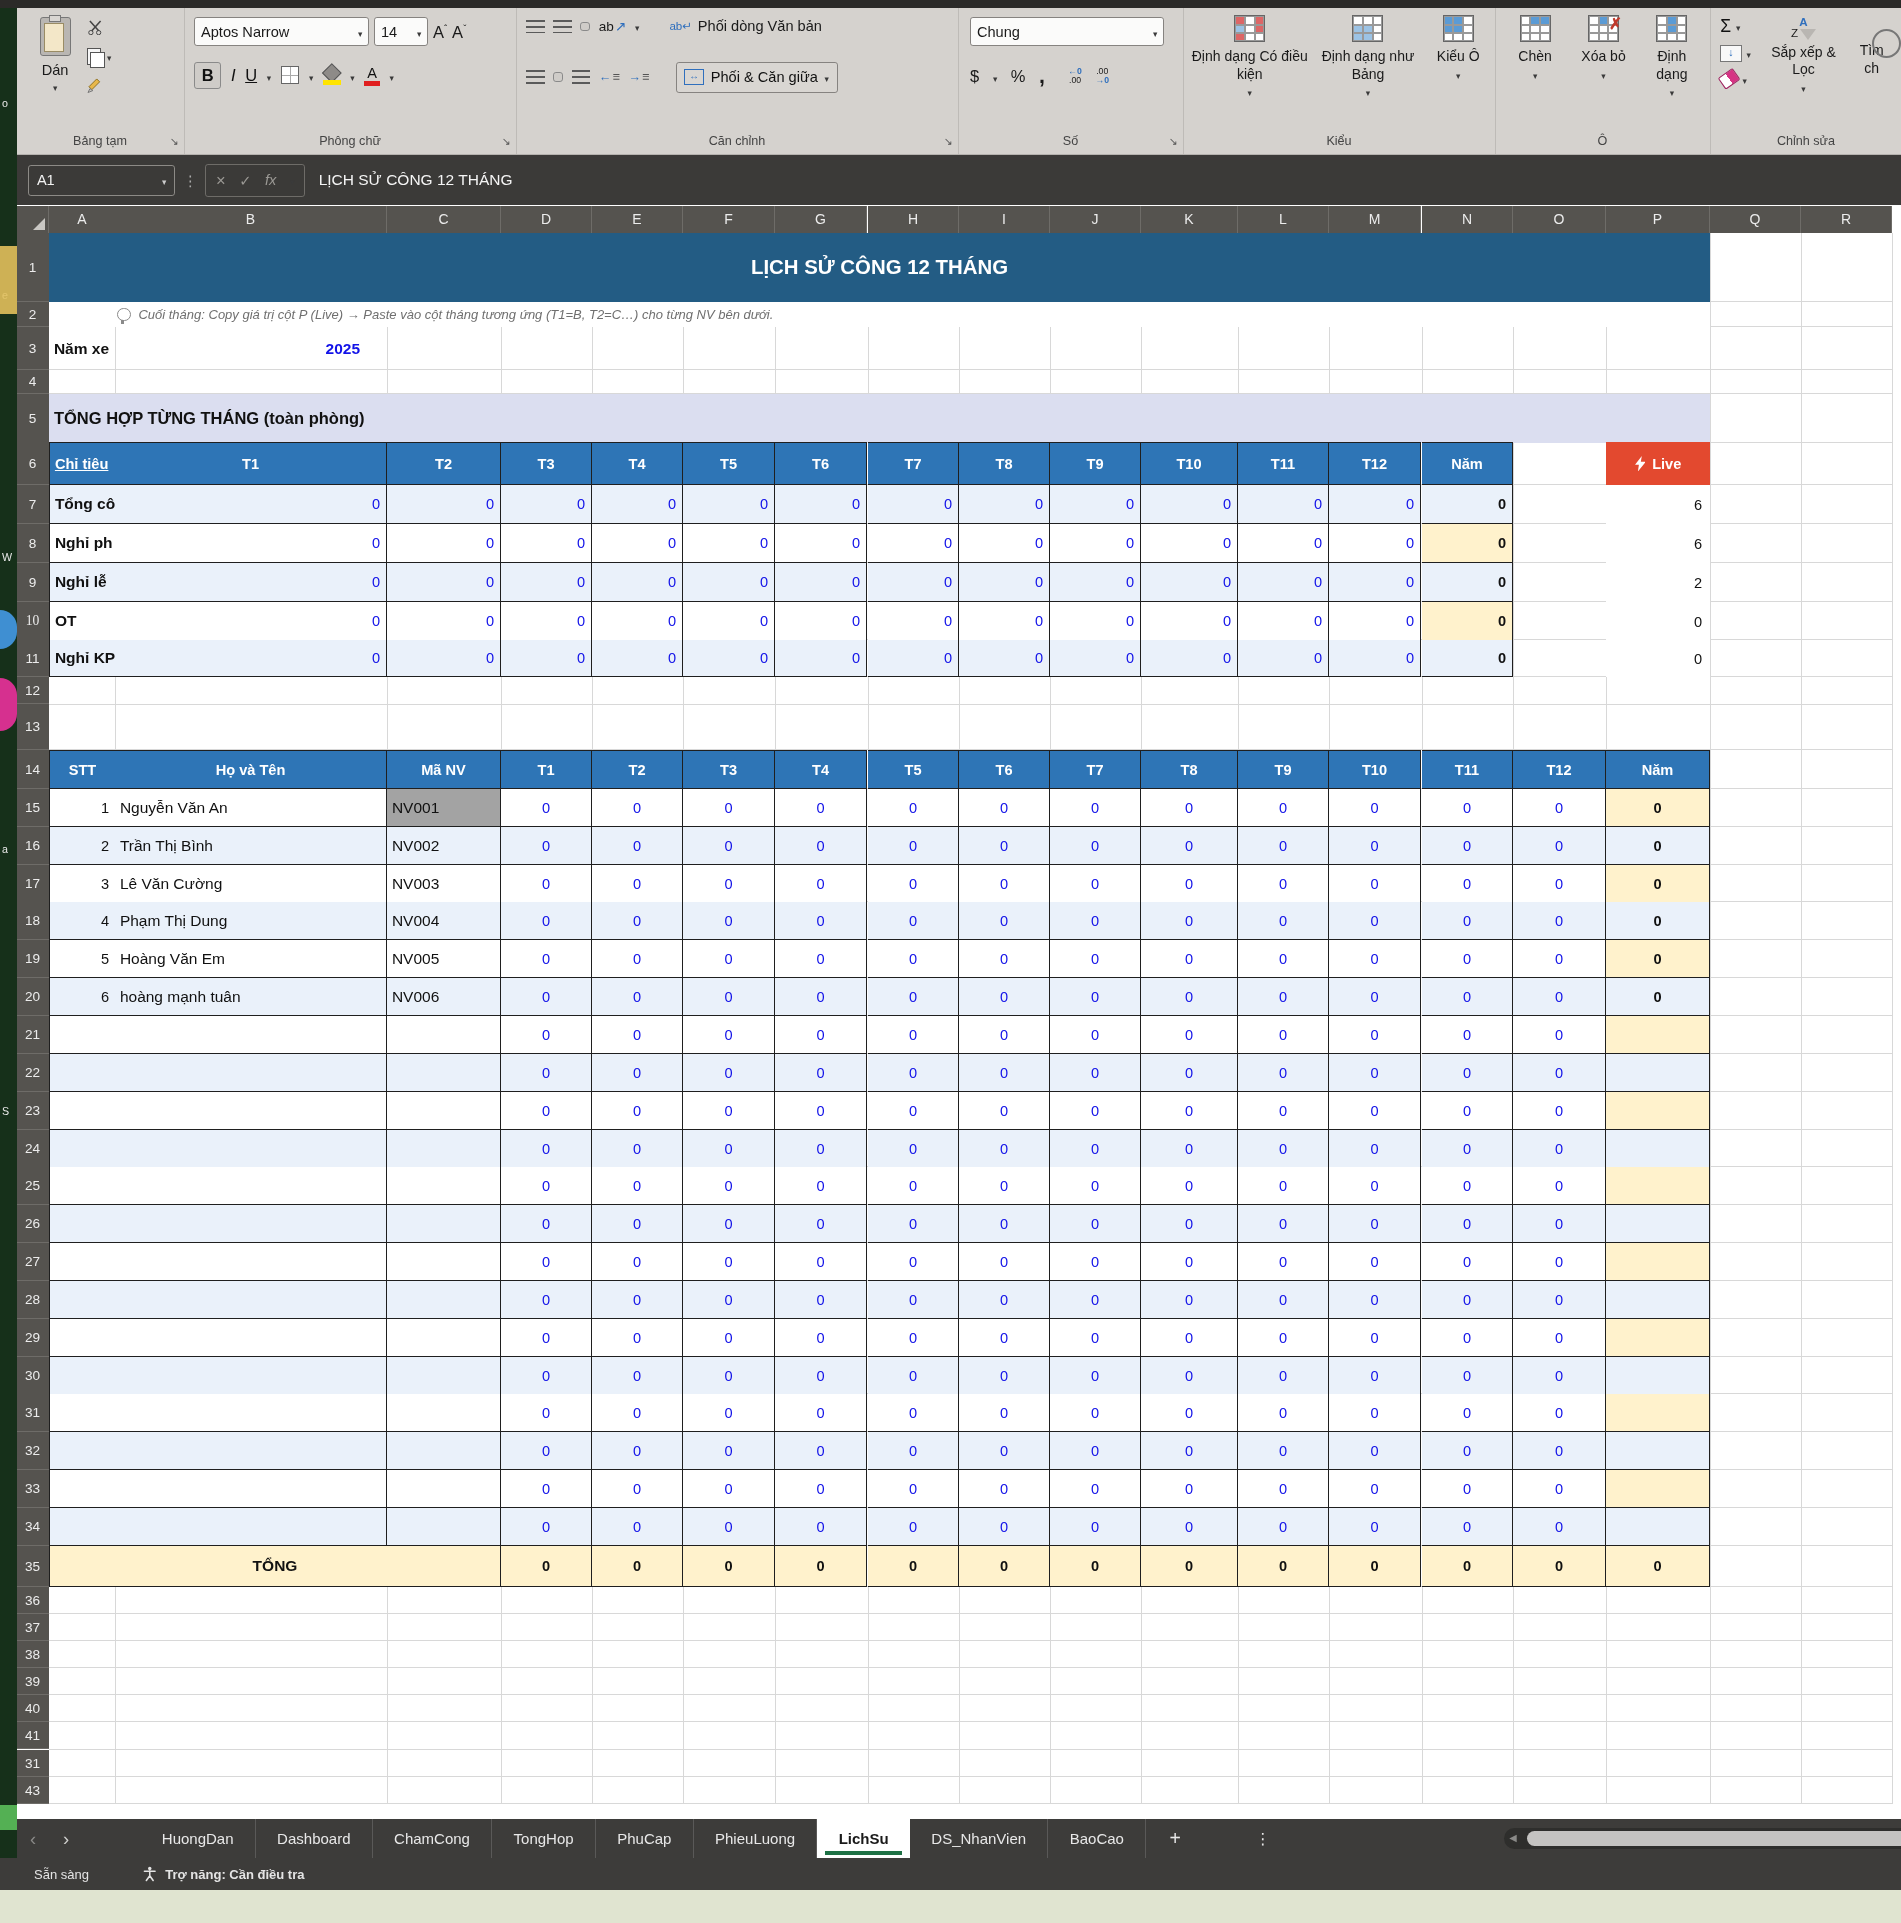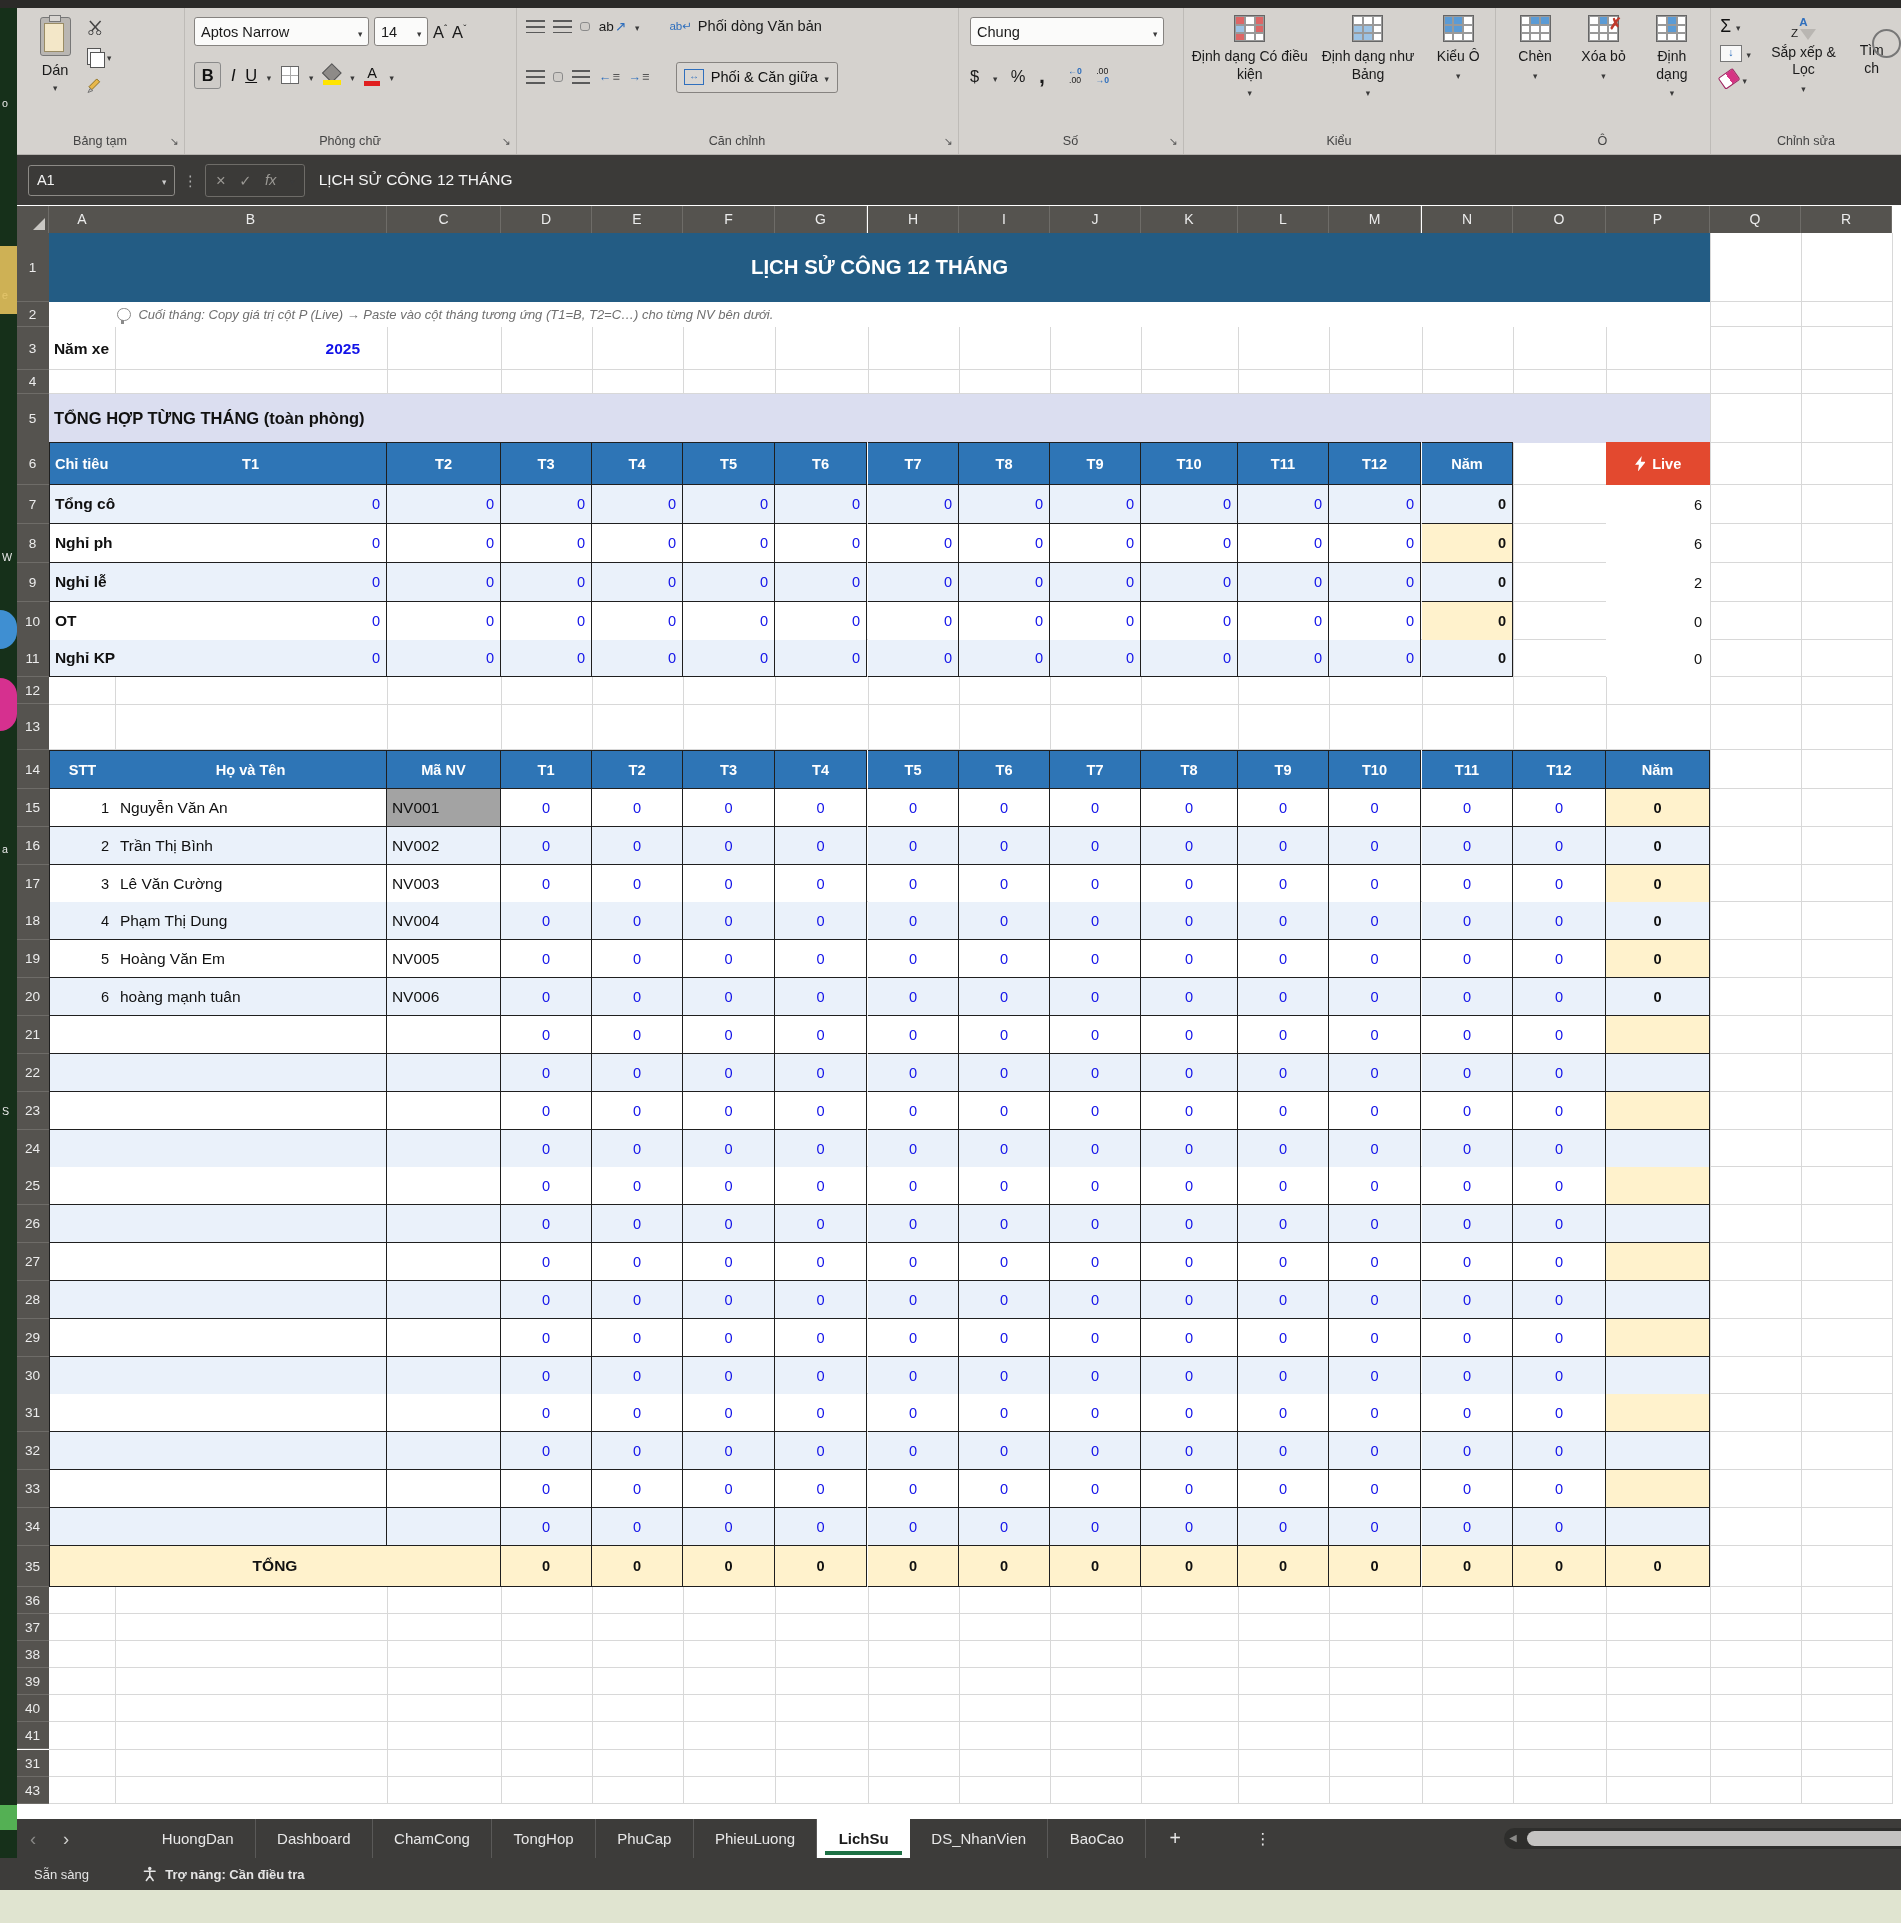--- a/index.html
+++ b/index.html
@@ -522,21 +522,21 @@
       <div class="colhdr" style="left: 1801px; top: 206px; width: 91px; height: 27px;">R</div>
       <div class="rowhdr" style="left: 16.5px; top: 233px; width: 32px; height: 69px;">1</div>
       <div class="rowhdr" style="left: 16.5px; top: 302px; width: 32px; height: 25px;">2</div>
       <div class="rowhdr" style="left: 16.5px; top: 327px; width: 32px; height: 43px;">3</div>
       <div class="rowhdr" style="left: 16.5px; top: 370px; width: 32px; height: 24px;">4</div>
       <div class="rowhdr" style="left: 16.5px; top: 394px; width: 32px; height: 49px;">5</div>
       <div class="rowhdr" style="left: 16.5px; top: 442px; width: 32px; height: 43px;">6</div>
       <div class="rowhdr" style="left: 16.5px; top: 485px; width: 32px; height: 39px;">7</div>
       <div class="rowhdr" style="left: 16.5px; top: 524px; width: 32px; height: 39px;">8</div>
       <div class="rowhdr" style="left: 16.5px; top: 563px; width: 32px; height: 39px;">9</div>
-      <div class="rowhdr" style="left: 16.5px; top: 602px; width: 32px; height: 39px;">10</div>
+      <div class="rowhdr" style="left: 16.5px; top: 602px; width: 32px; height: 39px; font-family: Liberation Serif, serif;">10</div>
       <div class="rowhdr" style="left: 16.5px; top: 640px; width: 32px; height: 37px;">11</div>
       <div class="rowhdr" style="left: 16.5px; top: 677px; width: 32px; height: 27px;">12</div>
       <div class="rowhdr" style="left: 16.5px; top: 704px; width: 32px; height: 46px;">13</div>
       <div class="rowhdr" style="left: 16.5px; top: 750px; width: 32px; height: 39px;">14</div>
       <div class="rowhdr" style="left: 16.5px; top: 789px; width: 32px; height: 38px;">15</div>
       <div class="rowhdr" style="left: 16.5px; top: 827px; width: 32px; height: 38px;">16</div>
       <div class="rowhdr" style="left: 16.5px; top: 865px; width: 32px; height: 38px;">17</div>
       <div class="rowhdr" style="left: 16.5px; top: 902px; width: 32px; height: 38px;">18</div>
       <div class="rowhdr" style="left: 16.5px; top: 940px; width: 32px; height: 38px;">19</div>
       <div class="rowhdr" style="left: 16.5px; top: 978px; width: 32px; height: 38px;">20</div>
@@ -564,21 +564,21 @@
       <div class="rowhdr" style="left: 16.5px; top: 1750px; width: 32px; height: 27px;">31</div>
       <div class="rowhdr" style="left: 16.5px; top: 1777px; width: 32px; height: 27px;">43</div>
       <div class="banner" style="left: 49px; top: 233px; width: 1661px; height: 69px; background: rgb(35, 92, 132);">LỊCH SỬ CÔNG 12 THÁNG</div>
       <div class="noterow" style="left: 49px; top: 302px; width: 1661px; height: 25px; background: rgb(255, 255, 255);">
         <span class="bulb"></span>
         <span>Cuối tháng: Copy giá trị cột P (Live) → Paste vào cột tháng tương ứng (T1=B, T2=C…) cho từng NV bên dưới.</span>
       </div>
       <div class="c bold left clipt" style="left: 49px; top: 327px; width: 67px; height: 43px; font-size: 15.5px;">Năm xe</div>
       <div class="c bold right" style="left: 115px; top: 327px; width: 272px; height: 43px; color: rgb(18, 18, 232); font-size: 15.5px; padding-right: 27px;">2025</div>
       <div class="band" style="left: 49px; top: 394px; width: 1661px; height: 49px; background: rgb(219, 222, 240);">TỔNG HỢP TỪNG THÁNG (toàn phòng)</div>
-      <div class="hcell bl" style="left: 49px; top: 442px; width: 67px; height: 43px; background: rgb(46, 117, 182); justify-content: flex-start; padding-left: 4.9px;">Chỉ tiêu</div>
+      <div class="hcell bl" style="left: 49px; top: 442px; width: 67px; height: 43px; background: rgb(46, 117, 182); justify-content: flex-start; padding-left: 4.9px; text-decoration: underline;">Chỉ tiêu</div>
       <div class="hcell" style="left: 115px; top: 442px; width: 272px; height: 43px; background: rgb(46, 117, 182);">T1</div>
       <div class="hcell" style="left: 387px; top: 442px; width: 114px; height: 43px; background: rgb(46, 117, 182);">T2</div>
       <div class="hcell" style="left: 501px; top: 442px; width: 91px; height: 43px; background: rgb(46, 117, 182);">T3</div>
       <div class="hcell" style="left: 592px; top: 442px; width: 91px; height: 43px; background: rgb(46, 117, 182);">T4</div>
       <div class="hcell" style="left: 683px; top: 442px; width: 92px; height: 43px; background: rgb(46, 117, 182);">T5</div>
       <div class="hcell" style="left: 775px; top: 442px; width: 92px; height: 43px; background: rgb(46, 117, 182);">T6</div>
       <div class="hcell" style="left: 868px; top: 442px; width: 91px; height: 43px; background: rgb(46, 117, 182);">T7</div>
       <div class="hcell" style="left: 959px; top: 442px; width: 91px; height: 43px; background: rgb(46, 117, 182);">T8</div>
       <div class="hcell" style="left: 1050px; top: 442px; width: 91px; height: 43px; background: rgb(46, 117, 182);">T9</div>
       <div class="hcell" style="left: 1141px; top: 442px; width: 97px; height: 43px; background: rgb(46, 117, 182);">T10</div>

